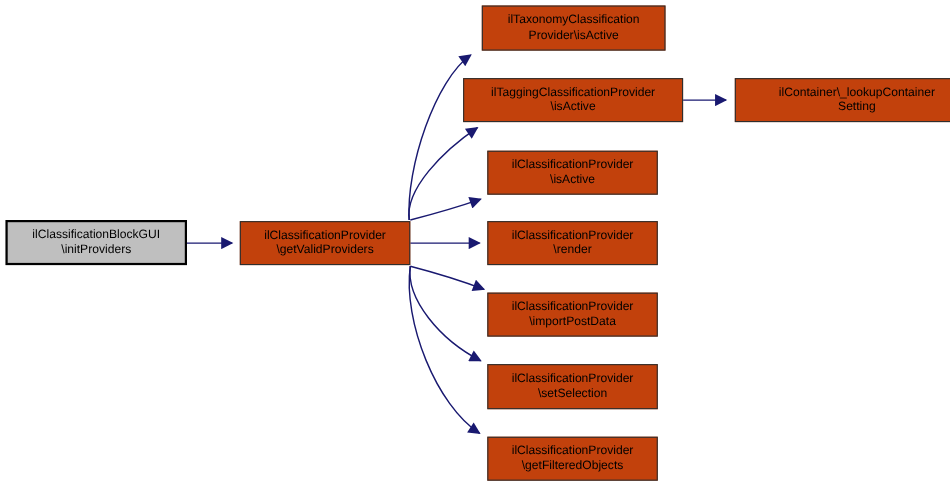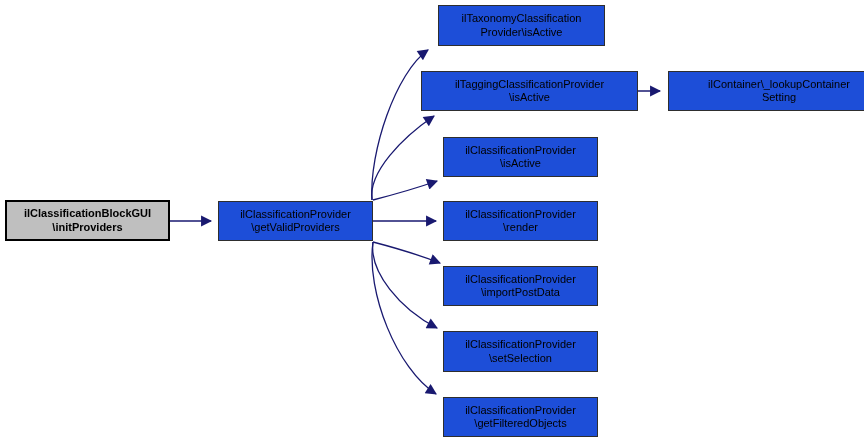--- a/index.html
+++ b/index.html
@@ -8,42 +8,42 @@
     width:864px;height:444px;
     background:#ffffff;
     font-family:"Liberation Sans","DejaVu Sans",sans-serif;
     overflow:hidden;
   }
   .edges{position:absolute;left:0;top:0;width:864px;height:444px;}
   .edge{stroke:#191970;stroke-width:1.3;fill:none;}
   .node{
     position:absolute;
     box-sizing:border-box;
-    background:#1d4ed8;
+    background:#c2410c;
     border:1px solid #2e2e2e;
     color:#000000;
     font-size:11px;
     line-height:13.5px;
     display:flex;
     align-items:center;
     justify-content:center;
     text-align:center;
     white-space:pre-line;
     cursor:pointer;
   }
   .node.highlight{
     background:#bfbfbf;
     border:2px solid #000000;
     cursor:default;
   }
   
-  .n0{left:5px;   top:200px; width:165px; height:41px;font-weight:bold;}
+  .n0{left:5px;   top:200px; width:165px; height:41px;}
   .n1{left:218px; top:201px; width:155px; height:40px;}
   .n2{left:438px; top:5px;   width:167px; height:41px;}
-  .n3{left:421px; top:71px;  width:217px; height:40px;}
+  .n3{left:421px; top:71px;  width:200px; height:40px;}
   .n4{left:668px; top:71px;  width:222px; height:40px;}
   .n5{left:443px; top:137px; width:155px; height:40px;}
   .n6{left:443px; top:201px; width:155px; height:40px;}
   .n7{left:443px; top:266px; width:155px; height:40px;}
   .n8{left:443px; top:331px; width:155px; height:41px;}
   .n9{left:443px; top:397px; width:155px; height:40px;}
 </style>
 </head>
 <body>
 

